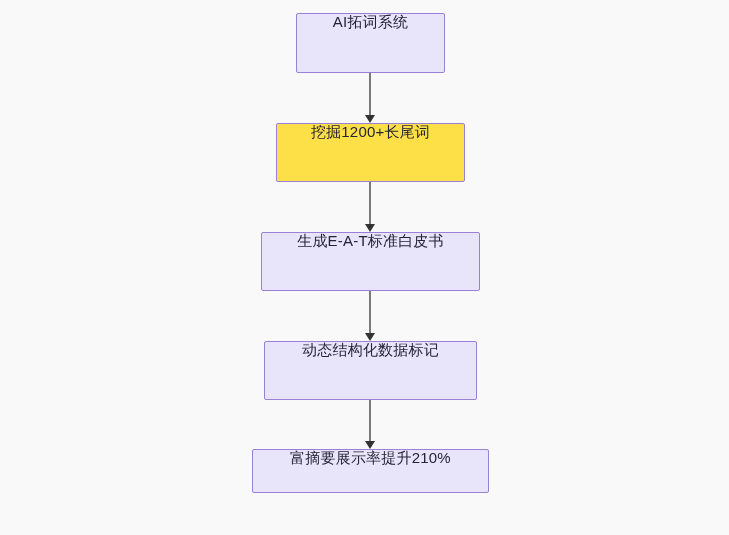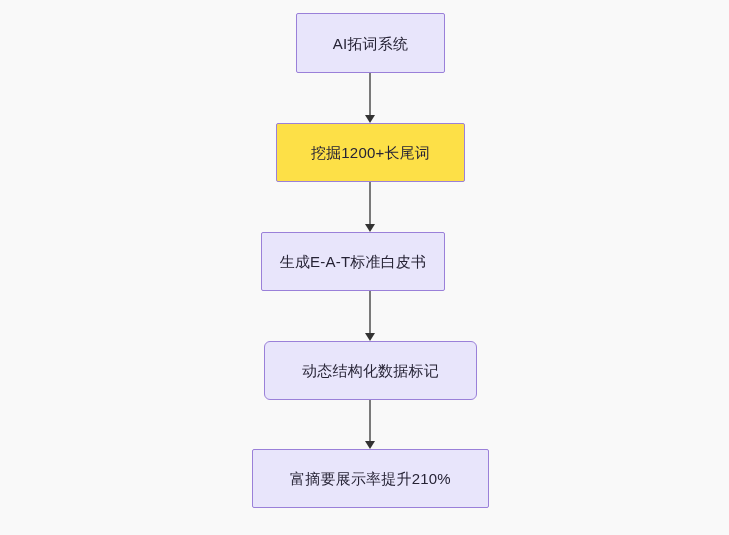--- a/index.html
+++ b/index.html
@@ -18,21 +18,21 @@
     width: 729px;
     height: 535px;
   }
   .node {
     position: absolute;
     box-sizing: border-box;
     background: #e8e5fb;
     border: 1.4px solid #9a80d9;
     border-radius: 2px;
     display: flex;
-    align-items: center;
+    align-items: flex-start;
     justify-content: center;
     color: #262335;
     font-size: 15px;
     line-height: 1;
     letter-spacing: 0.2px;
     white-space: nowrap;
   }
   .edge {
     position: absolute;
     width: 0;
@@ -72,35 +72,35 @@
 
   <div class="node" id="n2" style="left: 276px; top: 123px; width: 189px; height: 59px; background: #fde047; border-color: rgb(154, 128, 217); color: rgb(38, 35, 53);">
     <span>挖掘1200+长尾词</span>
   </div>
 
   <div class="edge" id="e2" style="left: 370px; top: 182px;">
     <div class="edge-line" style="height: 43px; background: rgb(122, 122, 122);"></div>
     <div class="edge-head" style="top: 42px; border-top-color: rgb(51, 51, 51);"></div>
   </div>
 
-  <div class="node" id="n3" style="left: 261px; top: 232px; width: 184px; height: 59px; background: rgb(232, 229, 251); border-color: rgb(154, 128, 217); color: rgb(38, 35, 53);">
+  <div class="node" id="n3" style="left: 261px; top: 232px; width: 219px; height: 59px; background: rgb(232, 229, 251); border-color: rgb(154, 128, 217); color: rgb(38, 35, 53);">
     <span>生成E-A-T标准白皮书</span>
   </div>
 
   <div class="edge" id="e3" style="left: 370px; top: 291px;">
     <div class="edge-line" style="height: 43px; background: rgb(122, 122, 122);"></div>
     <div class="edge-head" style="top: 42px; border-top-color: rgb(51, 51, 51);"></div>
   </div>
 
-  <div class="node" id="n4" style="left: 264px; top: 341px; width: 213px; height: 59px; background: rgb(232, 229, 251); border-color: rgb(154, 128, 217); color: rgb(38, 35, 53); border-radius: 6px;">
+  <div class="node" id="n4" style="left: 264px; top: 341px; width: 213px; height: 59px; background: rgb(232, 229, 251); border-color: rgb(154, 128, 217); color: rgb(38, 35, 53);">
     <span>动态结构化数据标记</span>
   </div>
 
   <div class="edge" id="e4" style="left: 370px; top: 400px;">
     <div class="edge-line" style="height: 42px; background: rgb(122, 122, 122);"></div>
     <div class="edge-head" style="top: 41px; border-top-color: rgb(51, 51, 51);"></div>
   </div>
 
-  <div class="node" id="n5" style="left: 252px; top: 449px; width: 237px; height: 59px; background: rgb(232, 229, 251); border-color: rgb(154, 128, 217); color: rgb(38, 35, 53);">
+  <div class="node" id="n5" style="left: 252px; top: 449px; width: 237px; height: 44px; background: rgb(232, 229, 251); border-color: rgb(154, 128, 217); color: rgb(38, 35, 53);">
     <span>富摘要展示率提升210%</span>
   </div>
 
 </div>
 
 </body></html>

